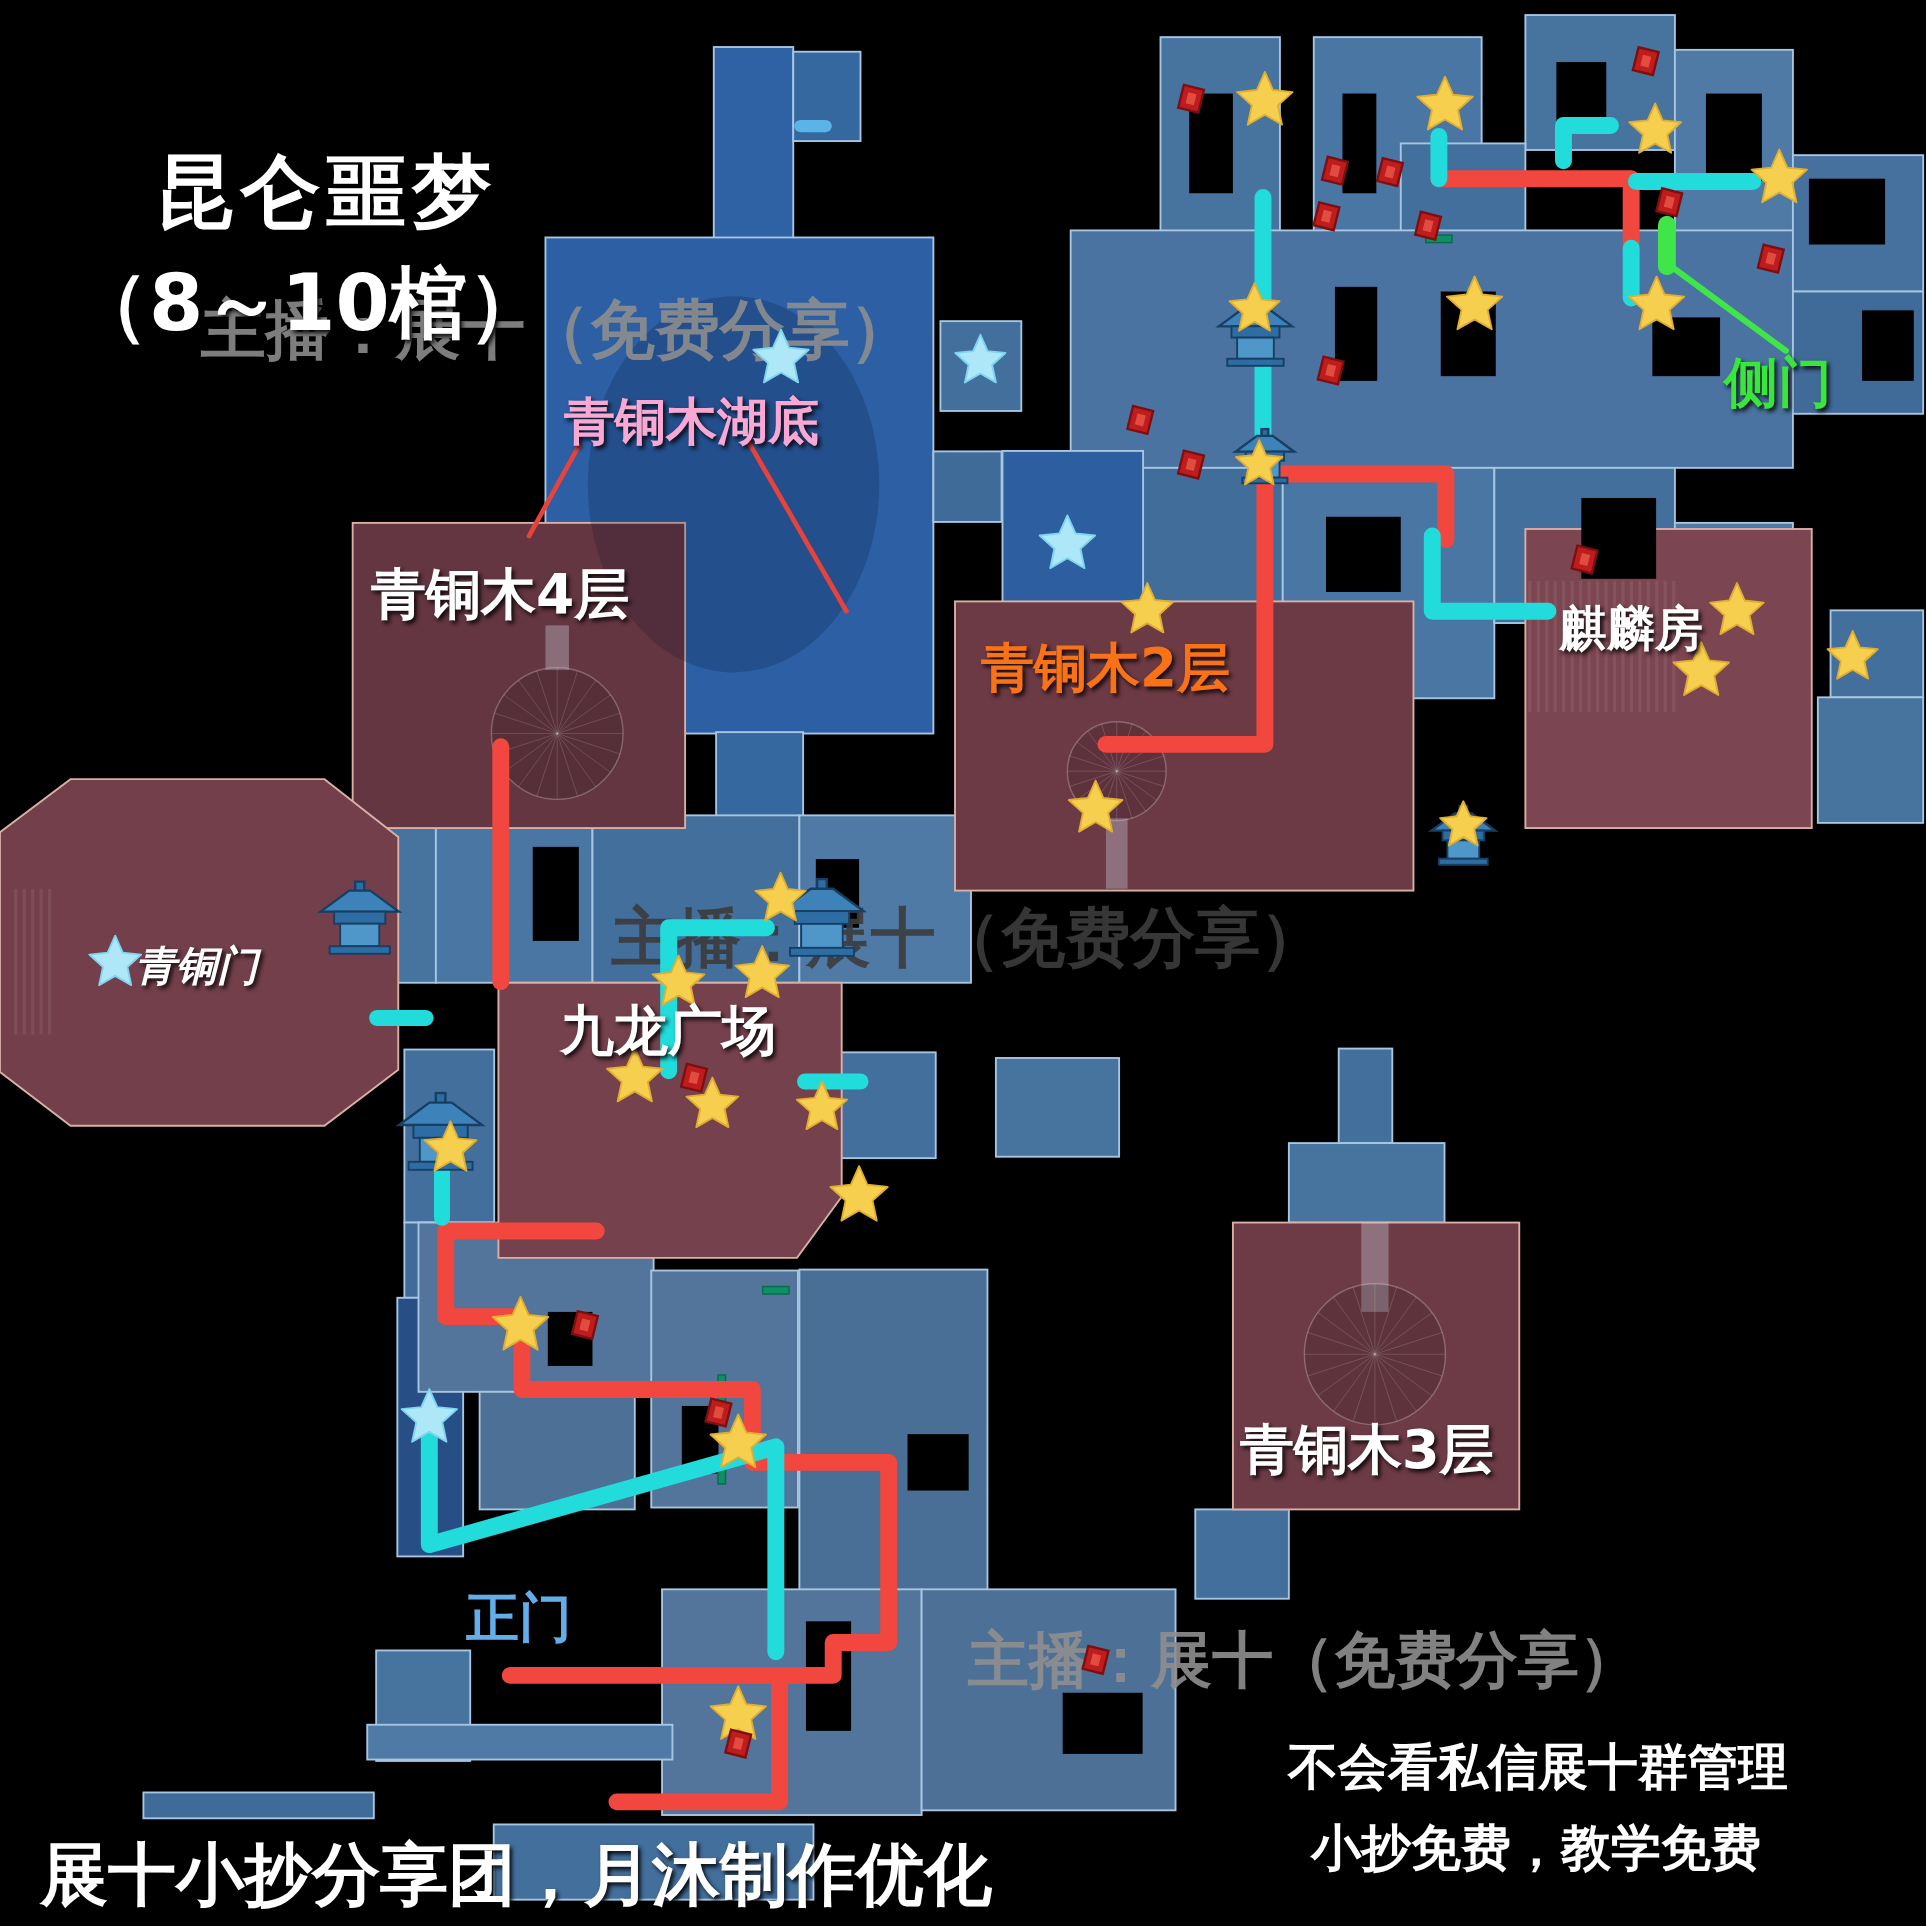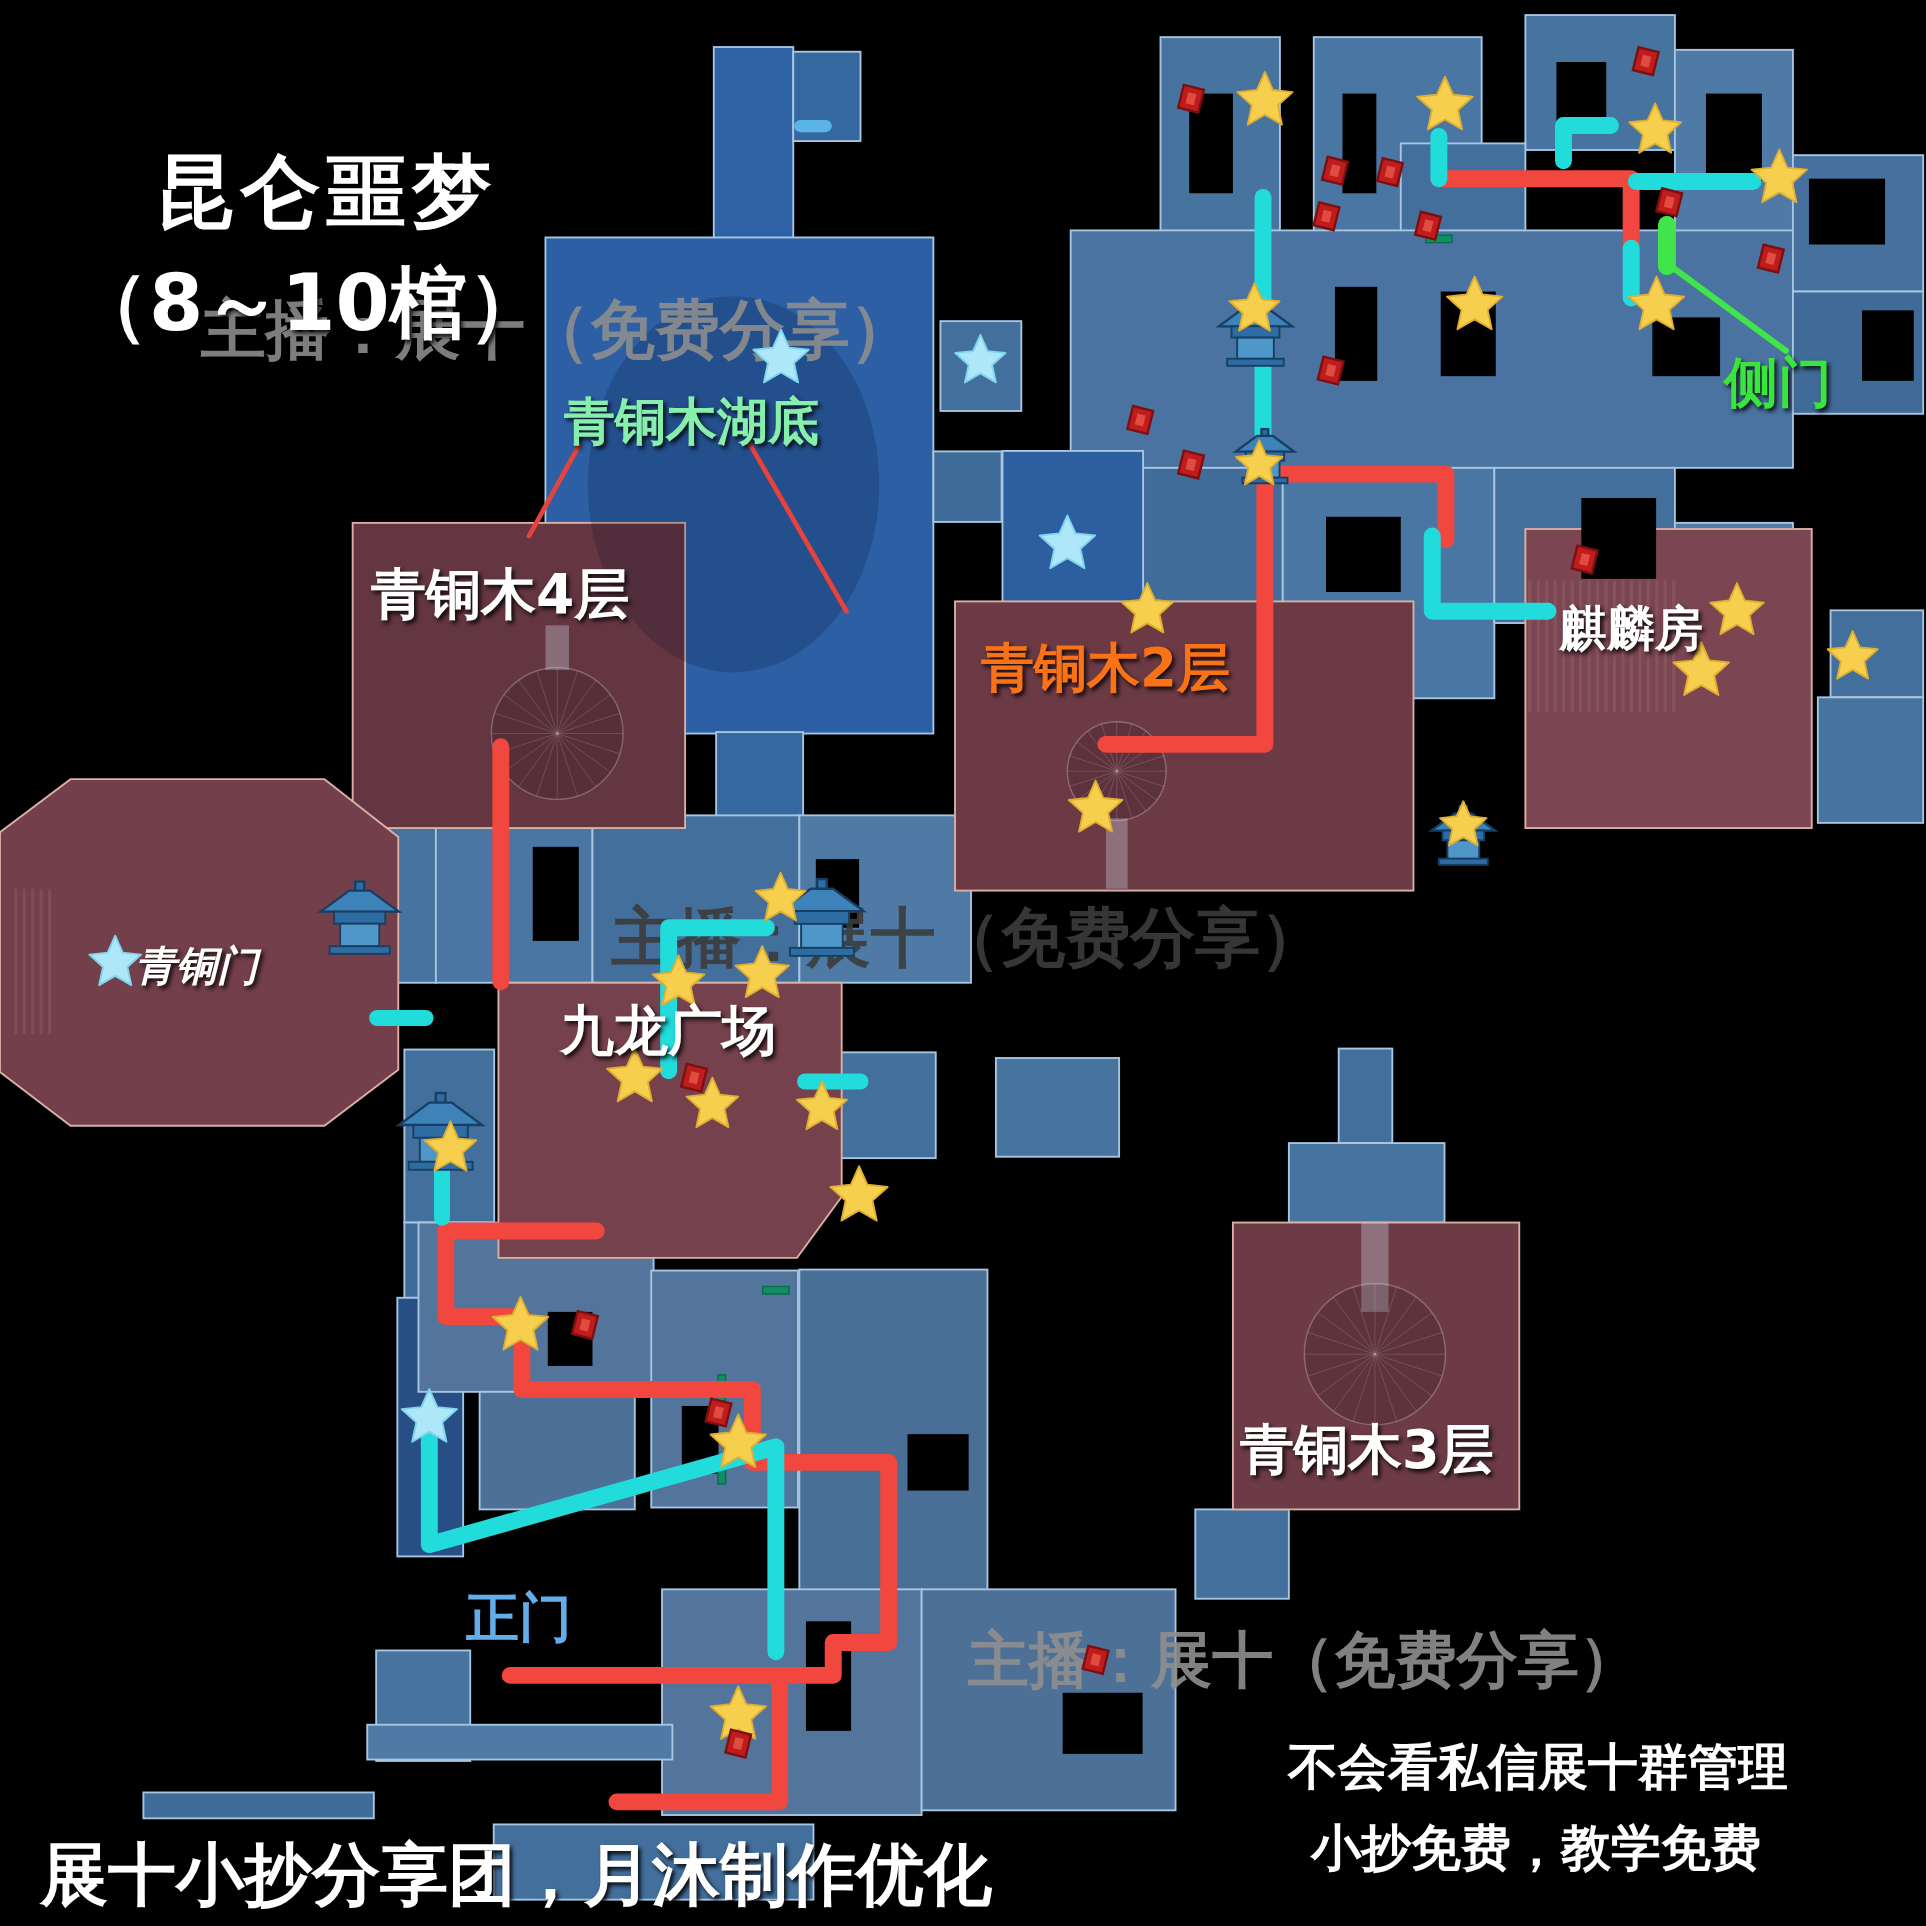--- a/index.html
+++ b/index.html
@@ -301,21 +301,21 @@
       <rect x="1519" y="2992" width="18" height="24" fill="#e85a4a" opacity="0.8" transform="rotate(14 1528 3004)"></rect>
       <rect x="1548" y="3683" width="44" height="50" fill="#bf1d1d" stroke="#7d0f0f" stroke-width="5" transform="rotate(14 1570 3708)"></rect>
       <rect x="1561" y="3696" width="18" height="24" fill="#e85a4a" opacity="0.8" transform="rotate(14 1570 3708)"></rect>
       <rect x="2308" y="3505" width="44" height="50" fill="#bf1d1d" stroke="#7d0f0f" stroke-width="5" transform="rotate(14 2330 3530)"></rect>
       <rect x="2321" y="3518" width="18" height="24" fill="#e85a4a" opacity="0.8" transform="rotate(14 2330 3530)"></rect>
     </svg>
 
   <div class="txt title-line" id="title1">昆仑噩梦</div>
   <div class="txt title-line" id="title2">（8～10棺）</div>
 
-  <div class="txt map-label" style="left: 564px; top: 388px; font-size: 51px; color: #86efac;">青铜木湖底</div>
+  <div class="txt map-label" style="left: 564px; top: 388px; font-size: 51px; color: #f9a8d4;">青铜木湖底</div>
   <div class="txt map-label" style="left: 371px; top: 558px; font-size: 55px; color: rgb(255, 255, 255);">青铜木4层</div>
   <div class="txt map-label" style="left: 981px; top: 633px; font-size: 53px; color: #f97316;">青铜木2层</div>
   <div class="txt map-label" style="left: 1559px; top: 597px; font-size: 48px; color: rgb(255, 255, 255);">麒麟房</div>
   <div class="txt map-label" style="left: 560px; top: 995px; font-size: 54px; color: rgb(255, 255, 255);">九龙广场</div>
   <div class="txt map-label" style="left: 1240px; top: 1414px; font-size: 54px; color: rgb(255, 255, 255);">青铜木3层</div>
   <div class="txt map-label" style="left: 135px; top: 939px; font-size: 41px; color: rgb(255, 255, 255); font-style: italic;">青铜门</div>
   <div class="txt map-label" style="left: 466px; top: 1583px; font-size: 53px; color: rgb(99, 174, 234);">正门</div>
   <div class="txt map-label" style="left: 1724px; top: 347px; font-size: 54px; color: rgb(57, 230, 60);">侧门</div>
 
   <div class="txt footer-line" id="footer-left">展十小抄分享团，月沐制作优化</div>

